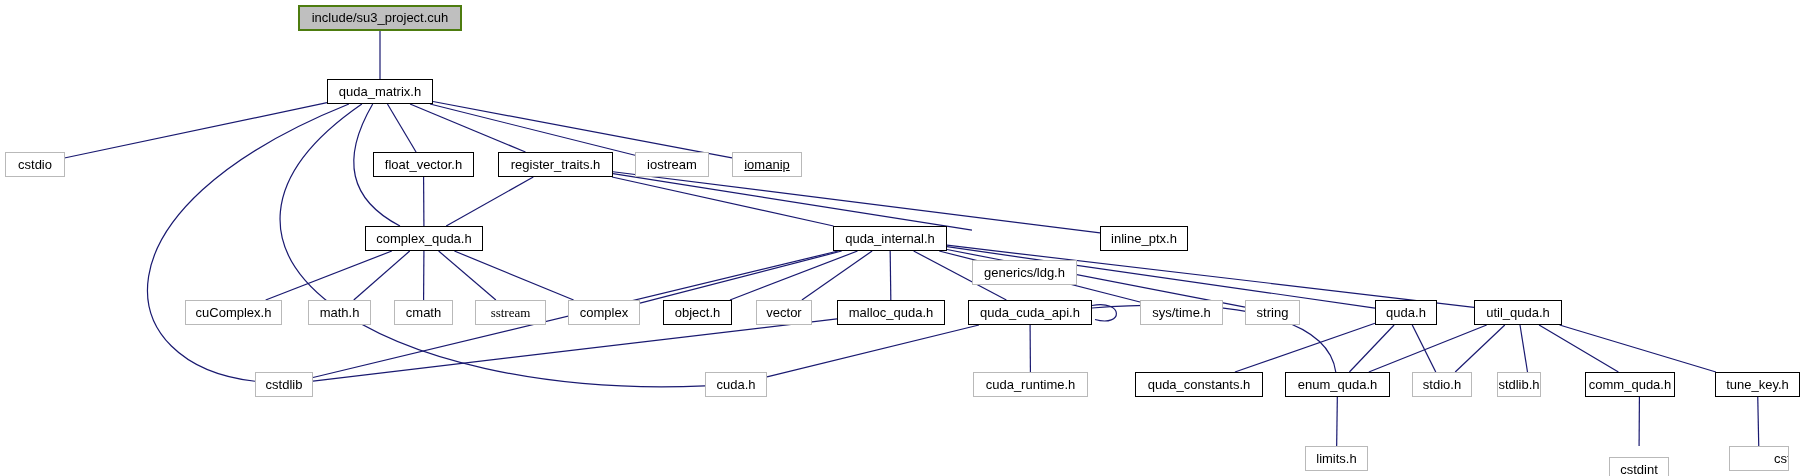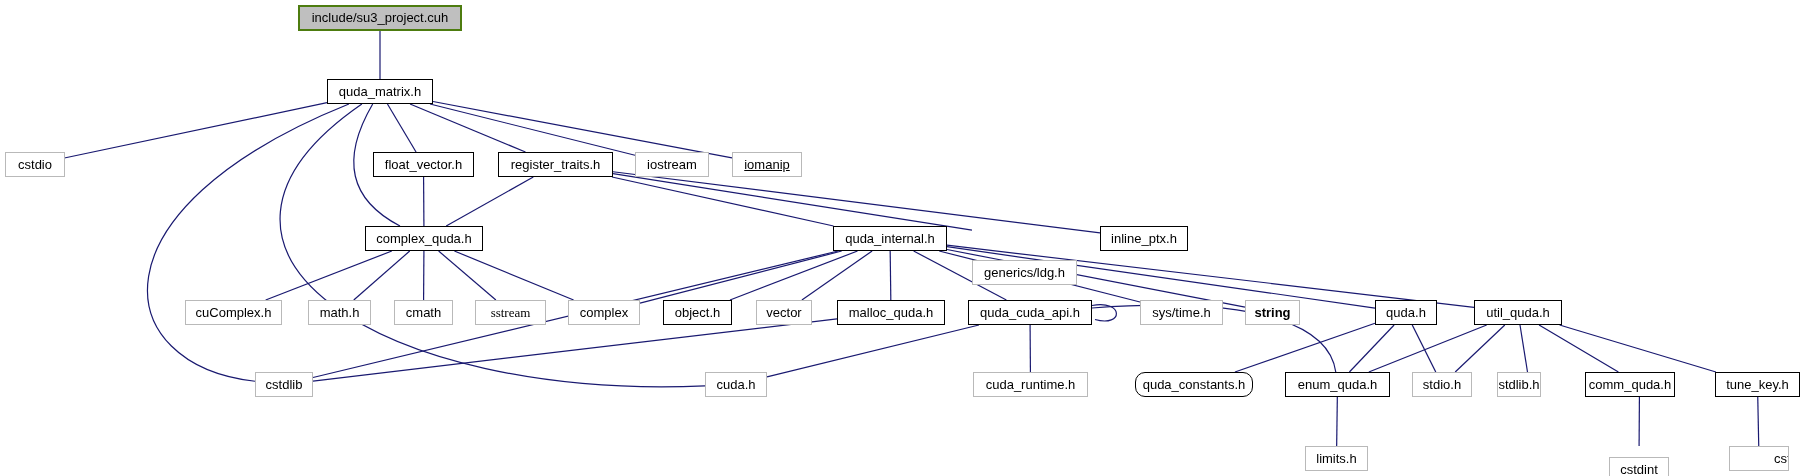--- a/index.html
+++ b/index.html
@@ -86,27 +86,27 @@
       <div class="node ext" style="left: 185px; top: 300px; width: 97px; height: 25px; line-height: 23px;">cuComplex.h</div>
       <div class="node ext" style="left: 308px; top: 300px; width: 63px; height: 25px; line-height: 23px;">math.h</div>
       <div class="node ext" style="left: 394px; top: 300px; width: 59px; height: 25px; line-height: 23px;">cmath</div>
       <div class="node ext" style="left: 475px; top: 300px; width: 71px; height: 25px; line-height: 23px; font-family: Liberation Serif, serif;">sstream</div>
       <div class="node ext" style="left: 568px; top: 300px; width: 72px; height: 25px; line-height: 23px;">complex</div>
       <div class="node doc" style="left: 663px; top: 300px; width: 69px; height: 25px; line-height: 23px;">object.h</div>
       <div class="node ext" style="left: 756px; top: 300px; width: 56px; height: 25px; line-height: 23px;">vector</div>
       <div class="node doc" style="left: 837px; top: 300px; width: 108px; height: 25px; line-height: 23px;">malloc_quda.h</div>
       <div class="node doc" style="left: 968px; top: 300px; width: 124px; height: 25px; line-height: 23px;">quda_cuda_api.h</div>
       <div class="node ext" style="left: 1140px; top: 300px; width: 83px; height: 25px; line-height: 23px;">sys/time.h</div>
-      <div class="node ext" style="left: 1245px; top: 300px; width: 55px; height: 25px; line-height: 23px; font-weight: bold;">string</div>
+      <div class="node ext" style="left: 1245px; top: 300px; width: 55px; height: 25px; line-height: 23px;">string</div>
       <div class="node doc" style="left: 1375px; top: 300px; width: 62px; height: 25px; line-height: 23px;">quda.h</div>
       <div class="node doc" style="left: 1474px; top: 300px; width: 88px; height: 25px; line-height: 23px;">util_quda.h</div>
       <div class="node ext" style="left: 255px; top: 372px; width: 58px; height: 25px; line-height: 23px;">cstdlib</div>
       <div class="node ext" style="left: 705px; top: 372px; width: 62px; height: 25px; line-height: 23px;">cuda.h</div>
       <div class="node ext" style="left: 973px; top: 372px; width: 115px; height: 25px; line-height: 23px;">cuda_runtime.h</div>
-      <div class="node doc" style="left: 1135px; top: 372px; width: 118px; height: 25px; line-height: 23px; border-radius: 10px;">quda_constants.h</div>
+      <div class="node doc" style="left: 1135px; top: 372px; width: 128px; height: 25px; line-height: 23px;">quda_constants.h</div>
       <div class="node doc" style="left: 1285px; top: 372px; width: 105px; height: 25px; line-height: 23px;">enum_quda.h</div>
       <div class="node ext" style="left: 1412px; top: 372px; width: 60px; height: 25px; line-height: 23px;">stdio.h</div>
       <div class="node ext" style="left: 1497px; top: 372px; width: 44px; height: 25px; line-height: 23px;">stdlib.h</div>
       <div class="node doc" style="left: 1585px; top: 372px; width: 90px; height: 25px; line-height: 23px;">comm_quda.h</div>
       <div class="node doc" style="left: 1715px; top: 372px; width: 85px; height: 25px; line-height: 23px;">tune_key.h</div>
       <div class="node ext" style="left: 1305px; top: 446px; width: 63px; height: 25px; line-height: 23px;">limits.h</div>
       <div class="node ext" style="left: 1609px; top: 457px; width: 60px; height: 25px; line-height: 23px;">cstdint</div>
       <div class="node ext" style="left: 1729px; top: 446px; width: 60px; height: 25px; line-height: 23px; padding-left: 44px;">cstring</div>
     </div>
 </div>

